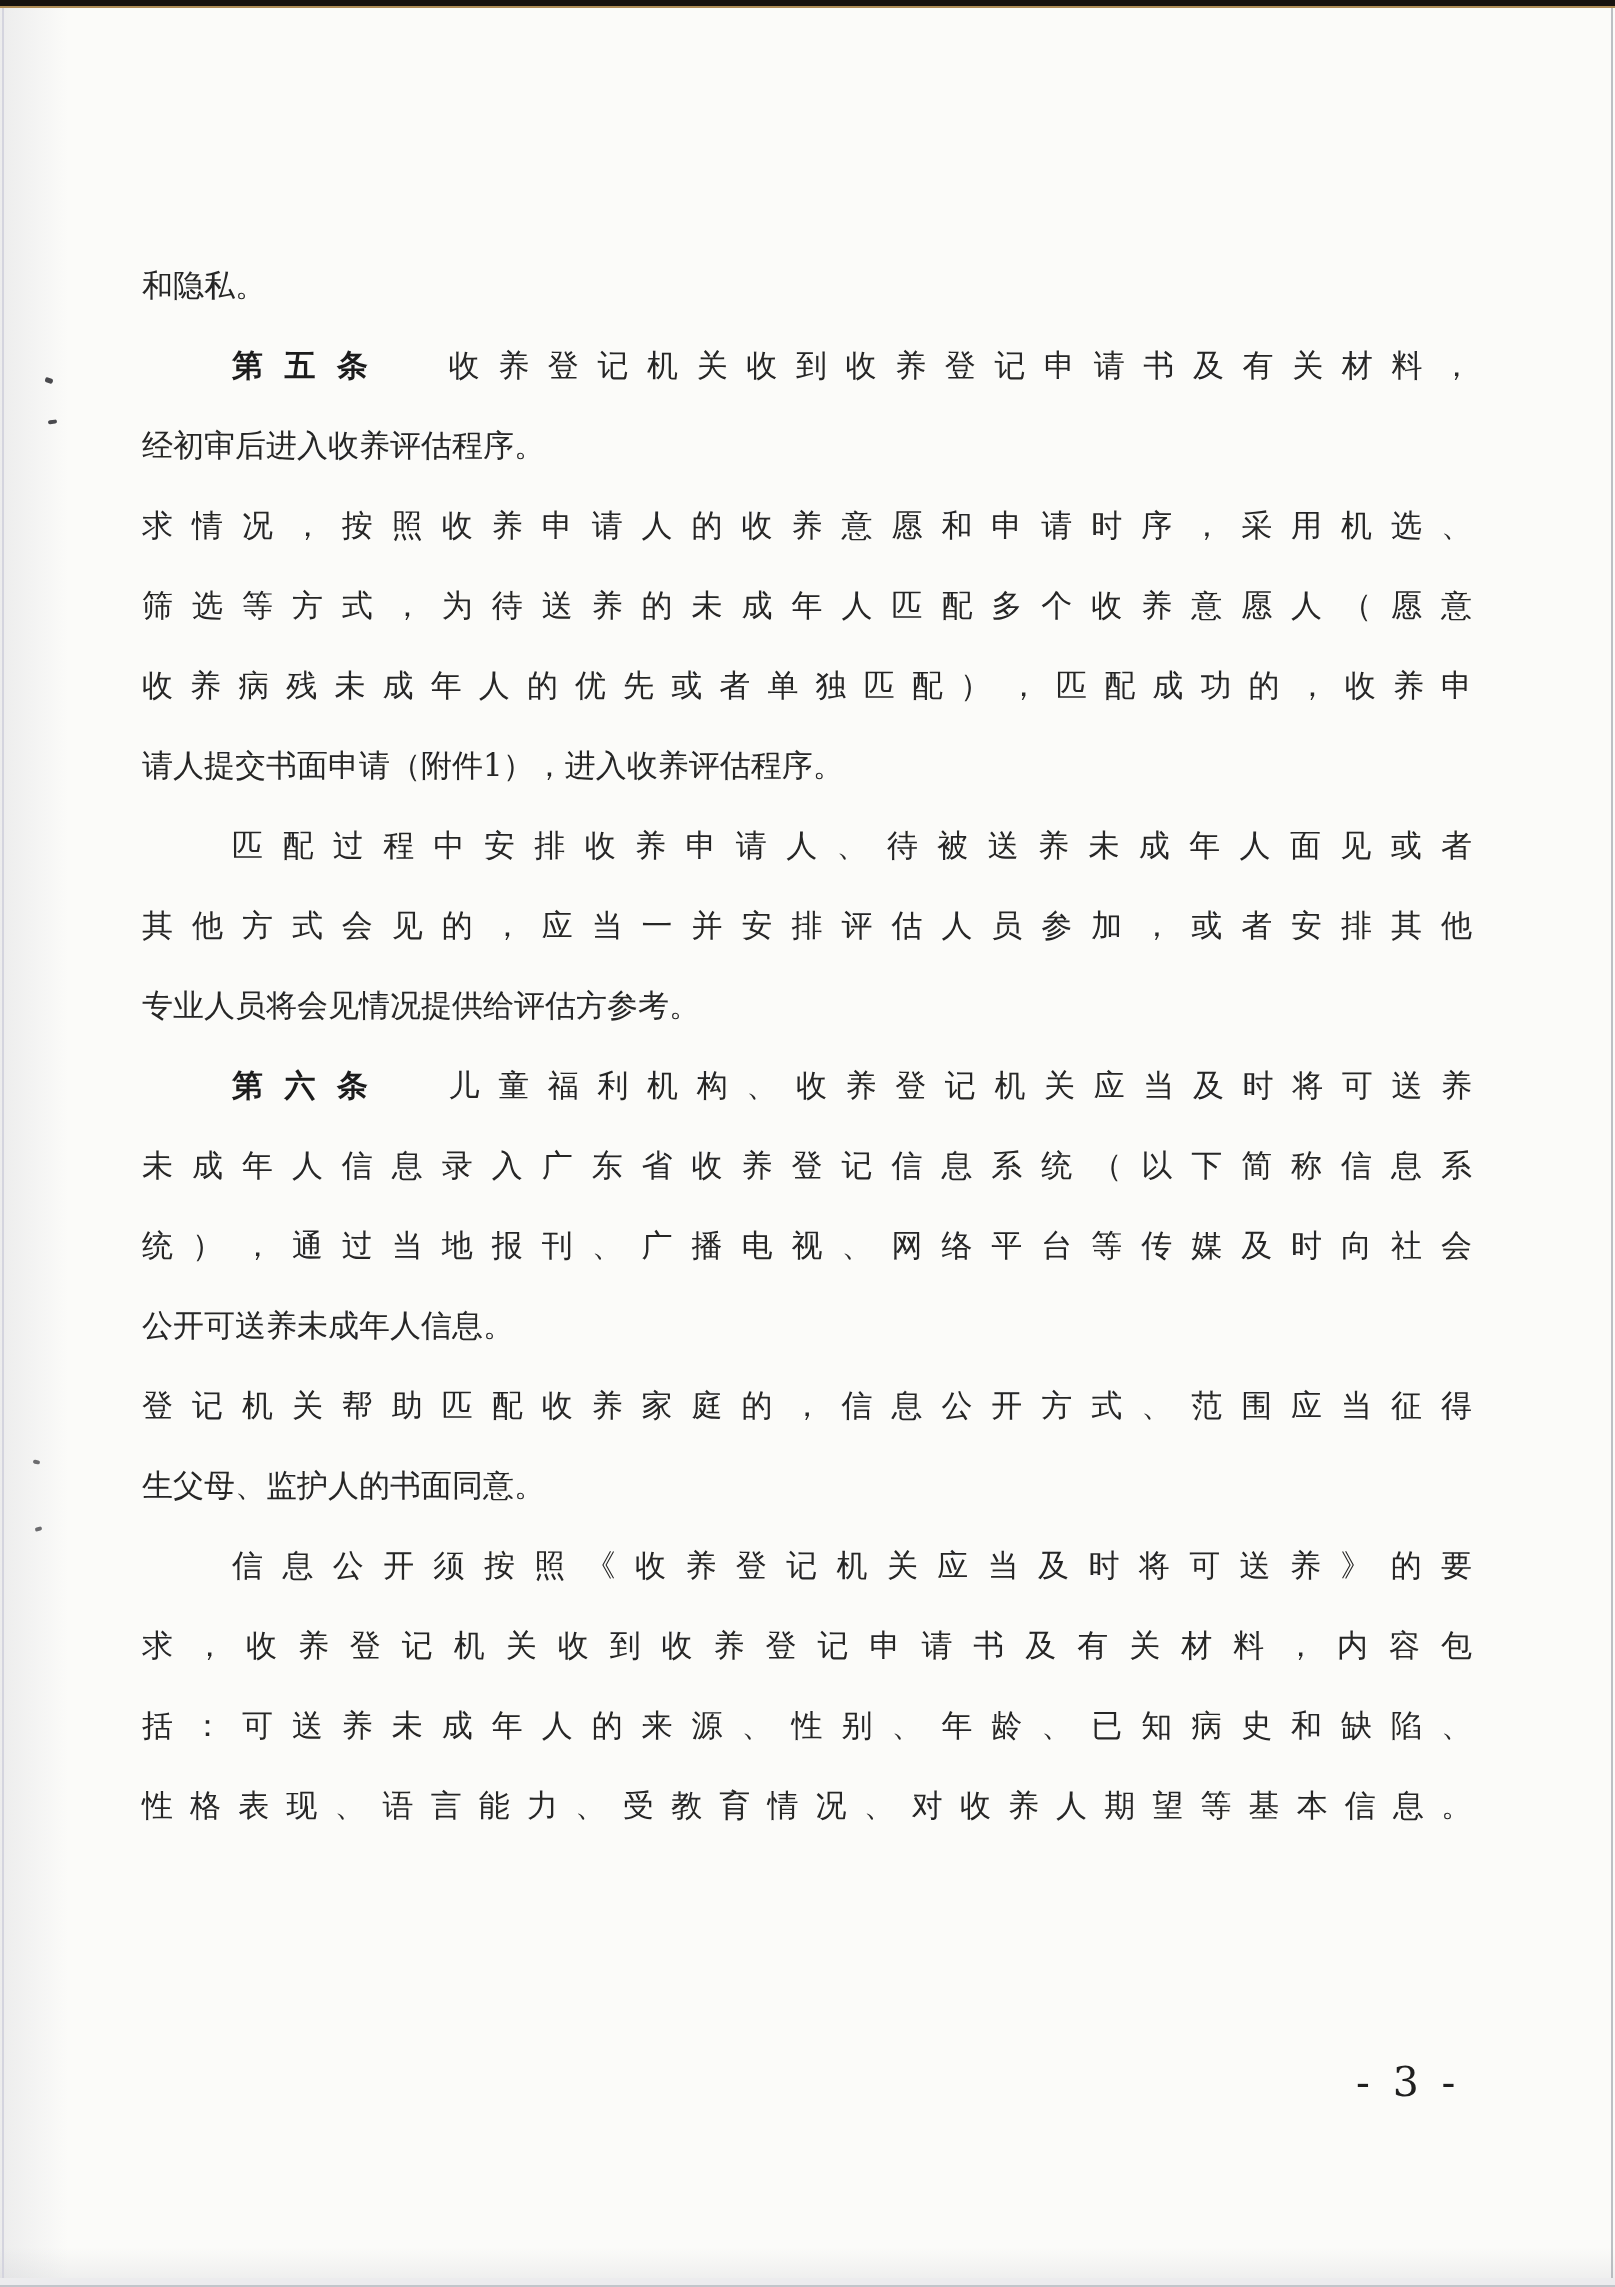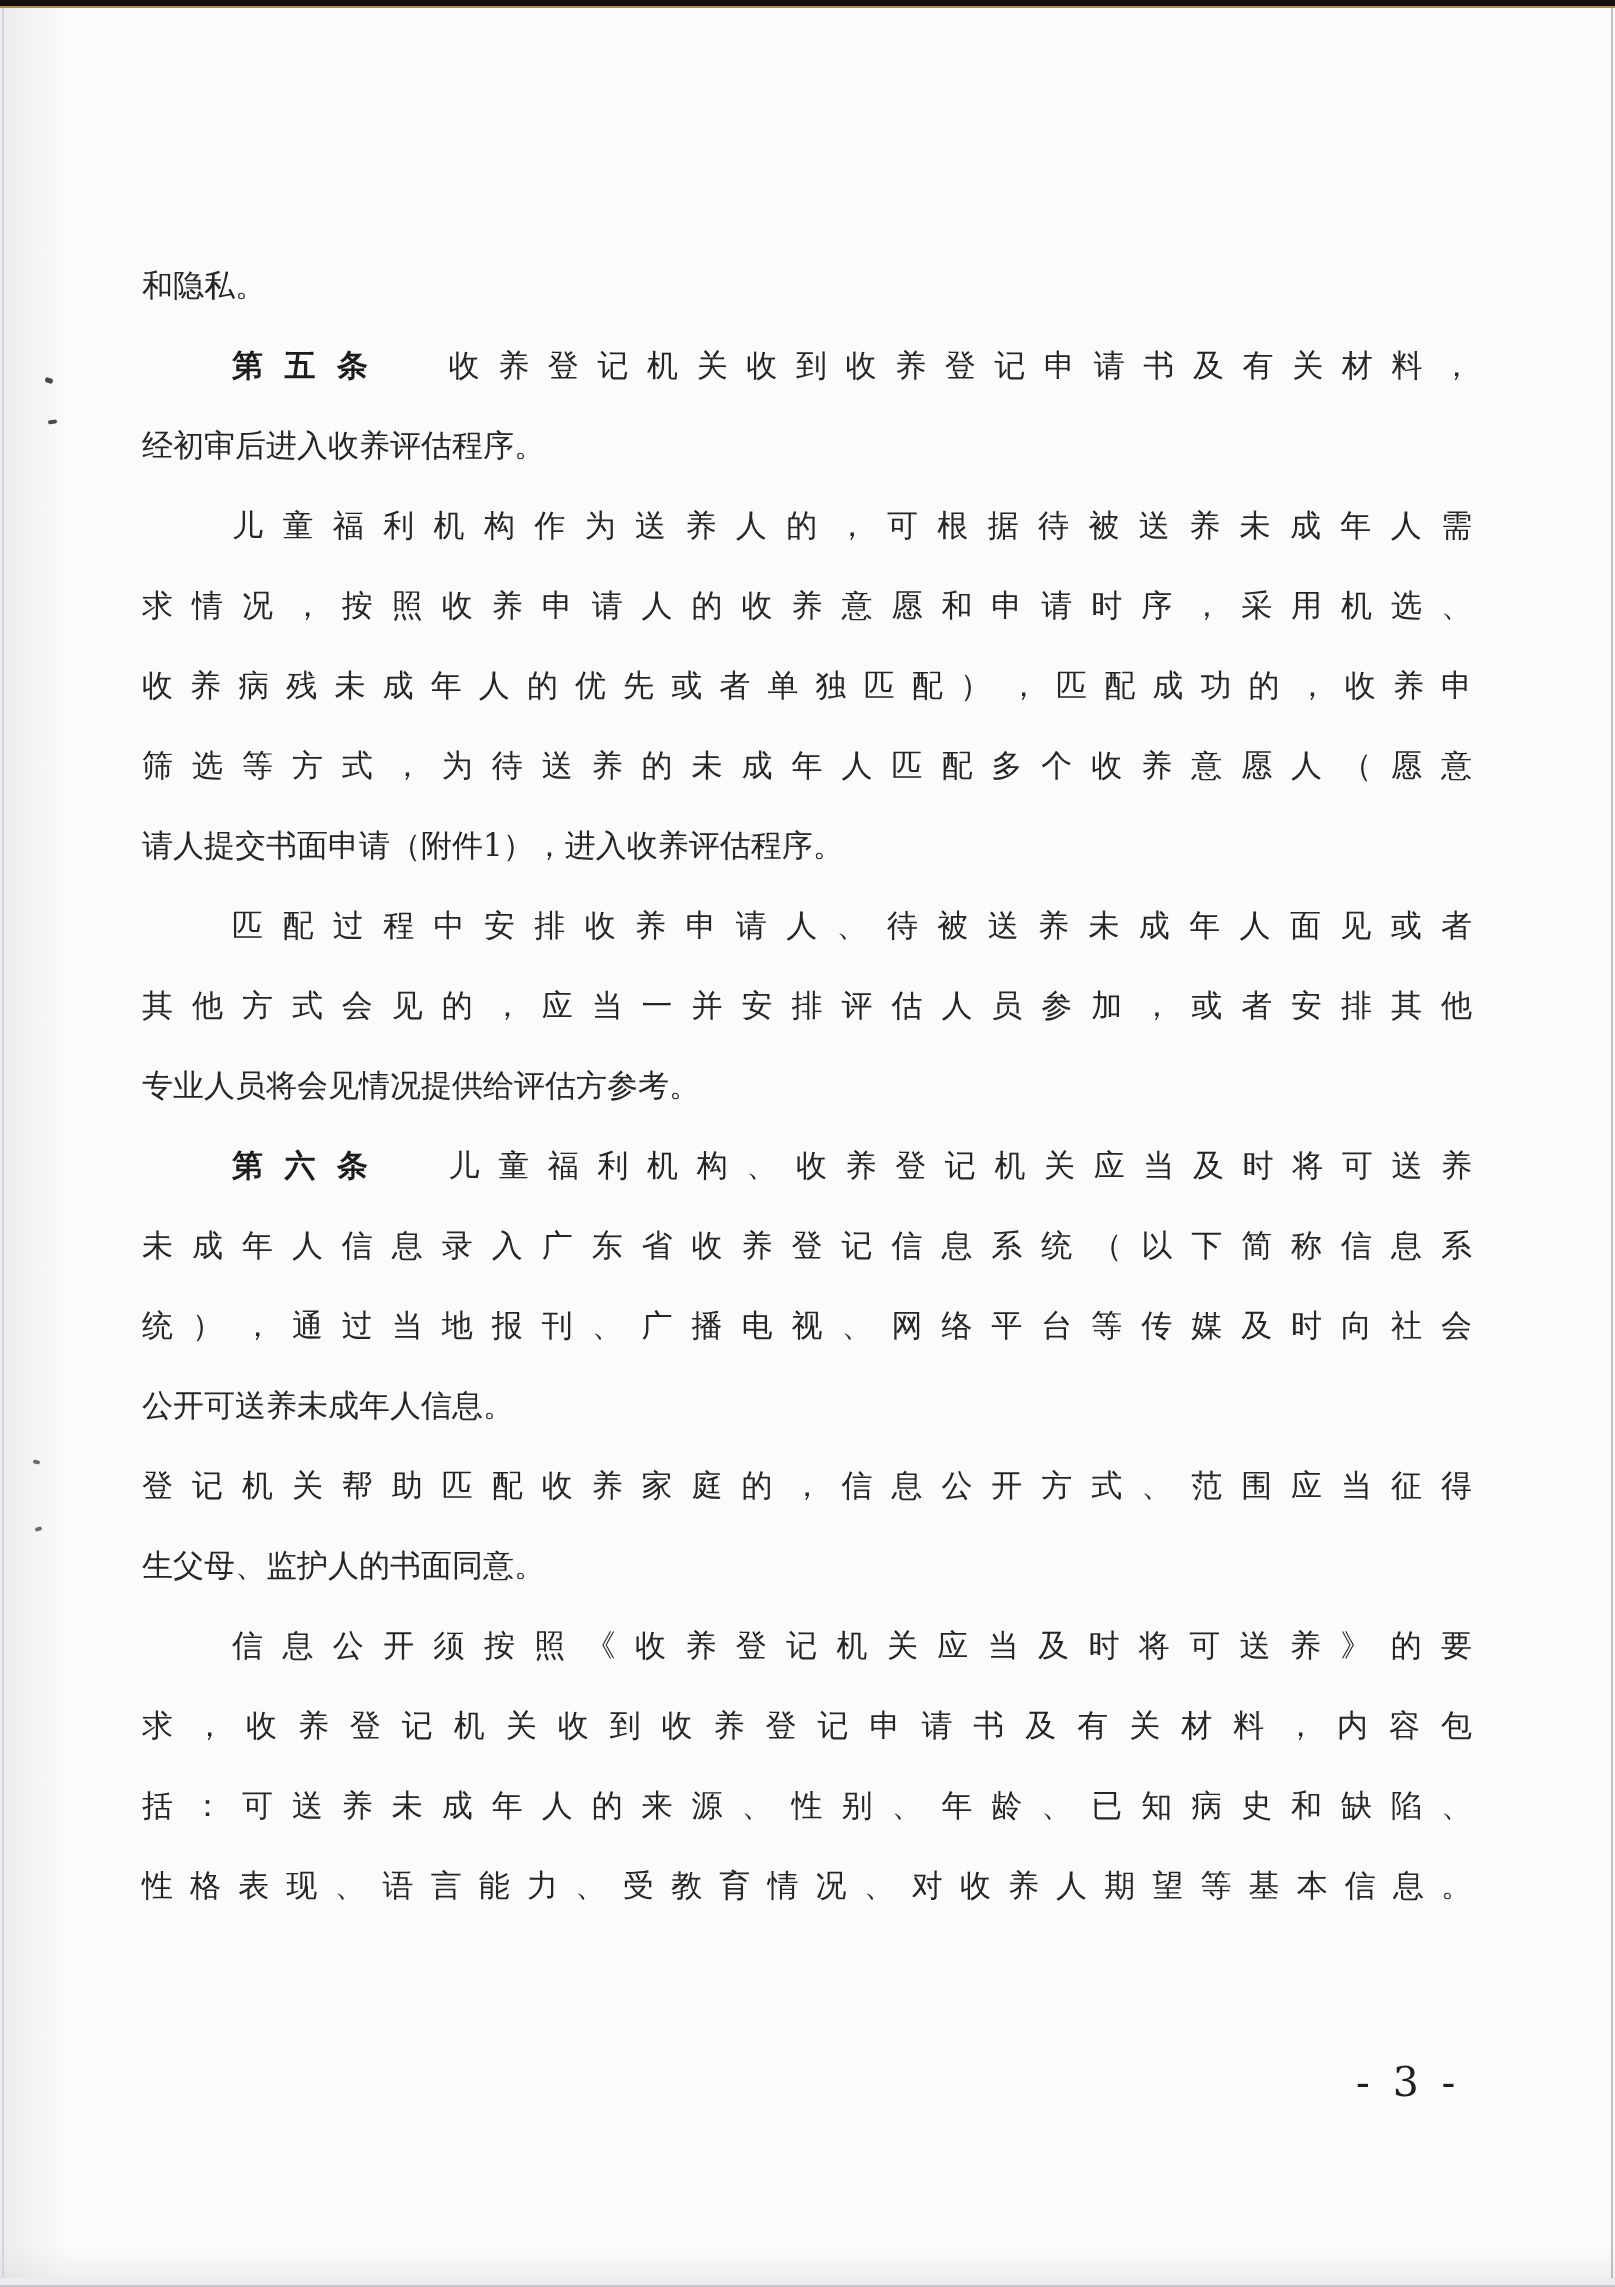--- a/index.html
+++ b/index.html
@@ -61,24 +61,23 @@
 
 <div class="speck s1"></div>
 <div class="speck s2"></div>
 <div class="speck s3"></div>
 <div class="speck s4"></div>
 
 <div class="text-block">
     <div class="ln endl">和隐私。</div>
     <div class="ln just indent"><span class="head">第五条</span>收养登记机关收到收养登记申请书及有关材料，</div>
     <div class="ln endl">经初审后进入收养评估程序。</div>
-    <div class="ln just indent">儿童福利机构作为送养人的，可根据待被送养未成年人需</div>
     <div class="ln just">求情况，按照收养申请人的收养意愿和申请时序，采用机选、</div>
+    <div class="ln just">筛选等方式，为待送养的未成年人匹配多个收养意愿人（愿意</div>
     <div class="ln just">收养病残未成年人的优先或者单独匹配），匹配成功的，收养申</div>
-    <div class="ln just">筛选等方式，为待送养的未成年人匹配多个收养意愿人（愿意</div>
     <div class="ln endl">请人提交书面申请（附件1），进入收养评估程序。</div>
     <div class="ln just indent">匹配过程中安排收养申请人、待被送养未成年人面见或者</div>
     <div class="ln just">其他方式会见的，应当一并安排评估人员参加，或者安排其他</div>
     <div class="ln endl">专业人员将会见情况提供给评估方参考。</div>
     <div class="ln just indent"><span class="head">第六条</span>儿童福利机构、收养登记机关应当及时将可送养</div>
     <div class="ln just">未成年人信息录入广东省收养登记信息系统（以下简称信息系</div>
     <div class="ln just">统），通过当地报刊、广播电视、网络平台等传媒及时向社会</div>
     <div class="ln endl">公开可送养未成年人信息。</div>
     <div class="ln just">登记机关帮助匹配收养家庭的，信息公开方式、范围应当征得</div>
     <div class="ln endl">生父母、监护人的书面同意。</div>

